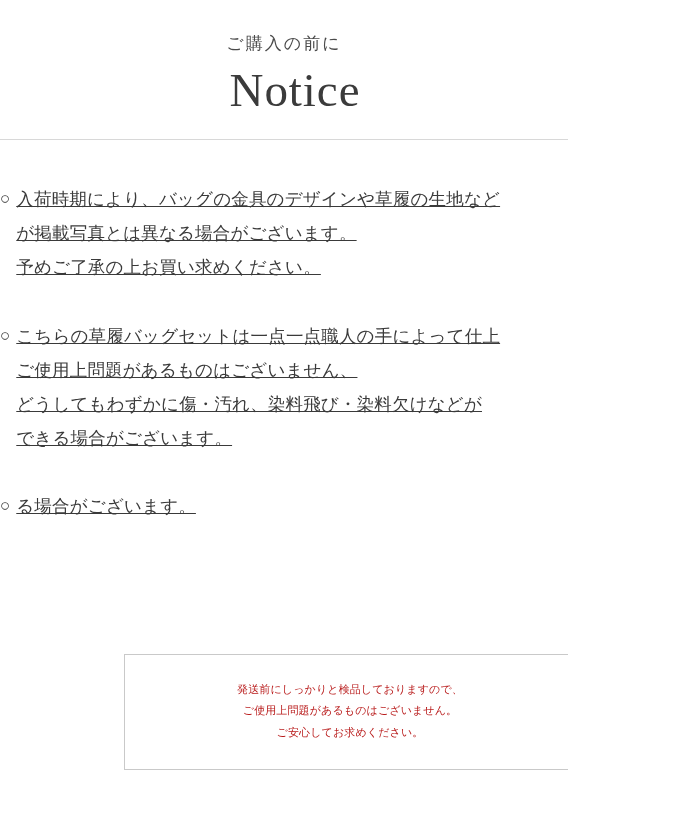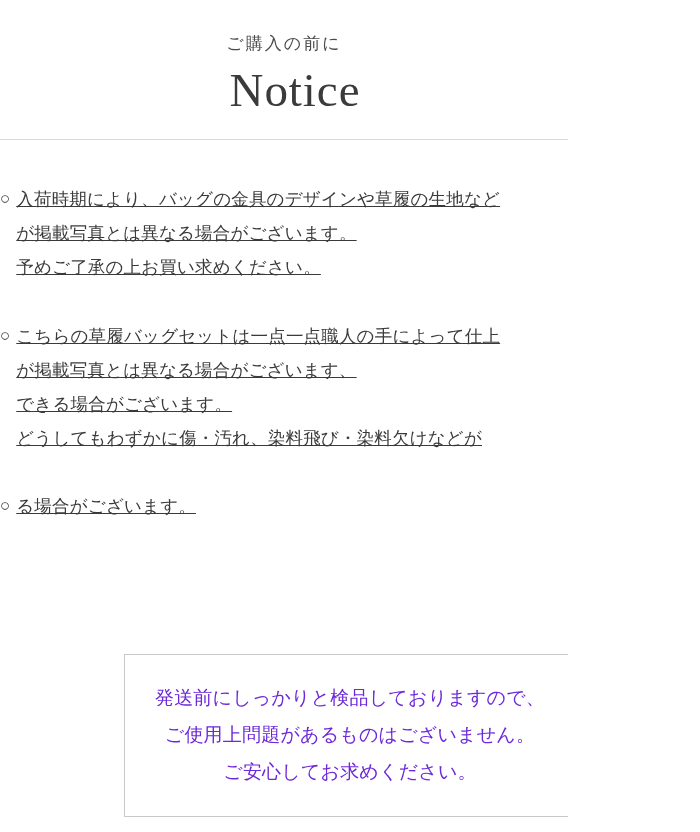--- a/index.html
+++ b/index.html
@@ -87,23 +87,23 @@
     position: absolute;
     left: 124px;
     top: 654px;
     width: 452px;
     box-sizing: border-box;
     border: 1px solid #c9c9c9;
     padding: 24px 10px 26px 10px;
     text-align: center;
   }
   .boxed-line {
-    font-size: 19px;
+    font-size: 11px;
     line-height: 1.95;
-    color: #6d28d9;
+    color: #b91c1c;
     letter-spacing: 0.01em;
   }
 </style>
 </head>
 <body>
 
 <div class="page">
 
   <div class="header">
     <div class="header-sub">ご購入の前に</div>
@@ -119,23 +119,23 @@
         <div class="note-line">入荷時期により、バッグの金具のデザインや草履の生地など</div>
         <div class="note-line">が掲載写真とは異なる場合がございます。</div>
         <div class="note-line">予めご了承の上お買い求めください。</div>
       </div>
     </div>
 
     <div class="note-item">
       <div class="note-marker">○</div>
       <div class="note-lines">
         <div class="note-line">こちらの草履バッグセットは一点一点職人の手によって仕上</div>
-        <div class="note-line">が掲載写真とは異なる場合がございます、</div>
+        <div class="note-line">ご使用上問題があるものはございません、</div>
+        <div class="note-line">どうしてもわずかに傷・汚れ、染料飛び・染料欠けなどが</div>
         <div class="note-line">できる場合がございます。</div>
-        <div class="note-line">どうしてもわずかに傷・汚れ、染料飛び・染料欠けなどが</div>
       </div>
     </div>
 
     <div class="note-item">
       <div class="note-marker">○</div>
       <div class="note-lines">
         <div class="note-line">る場合がございます。</div>
       </div>
     </div>
 

